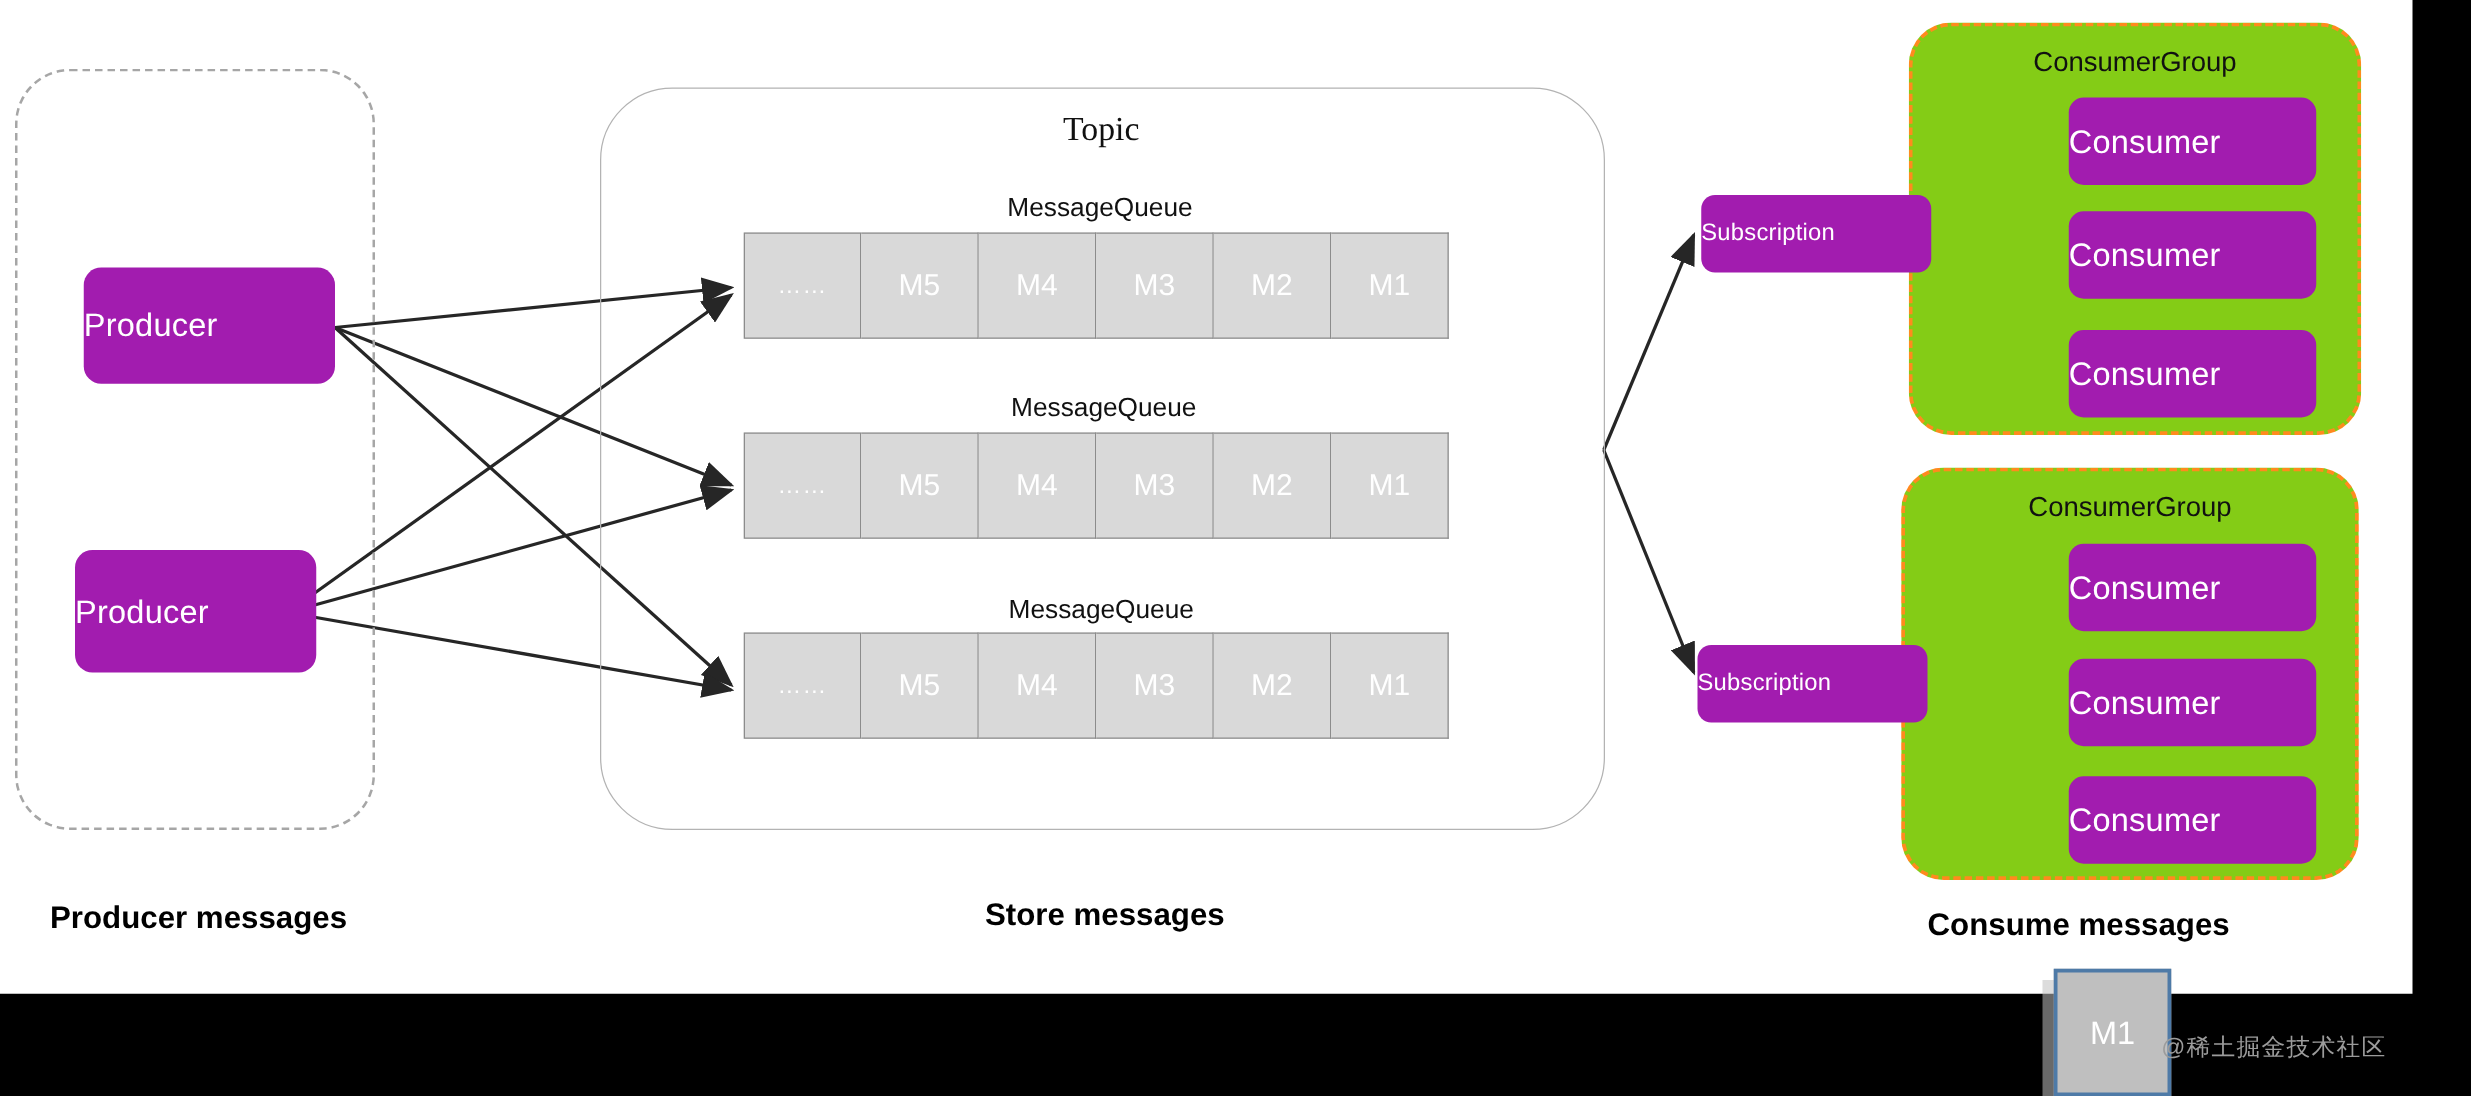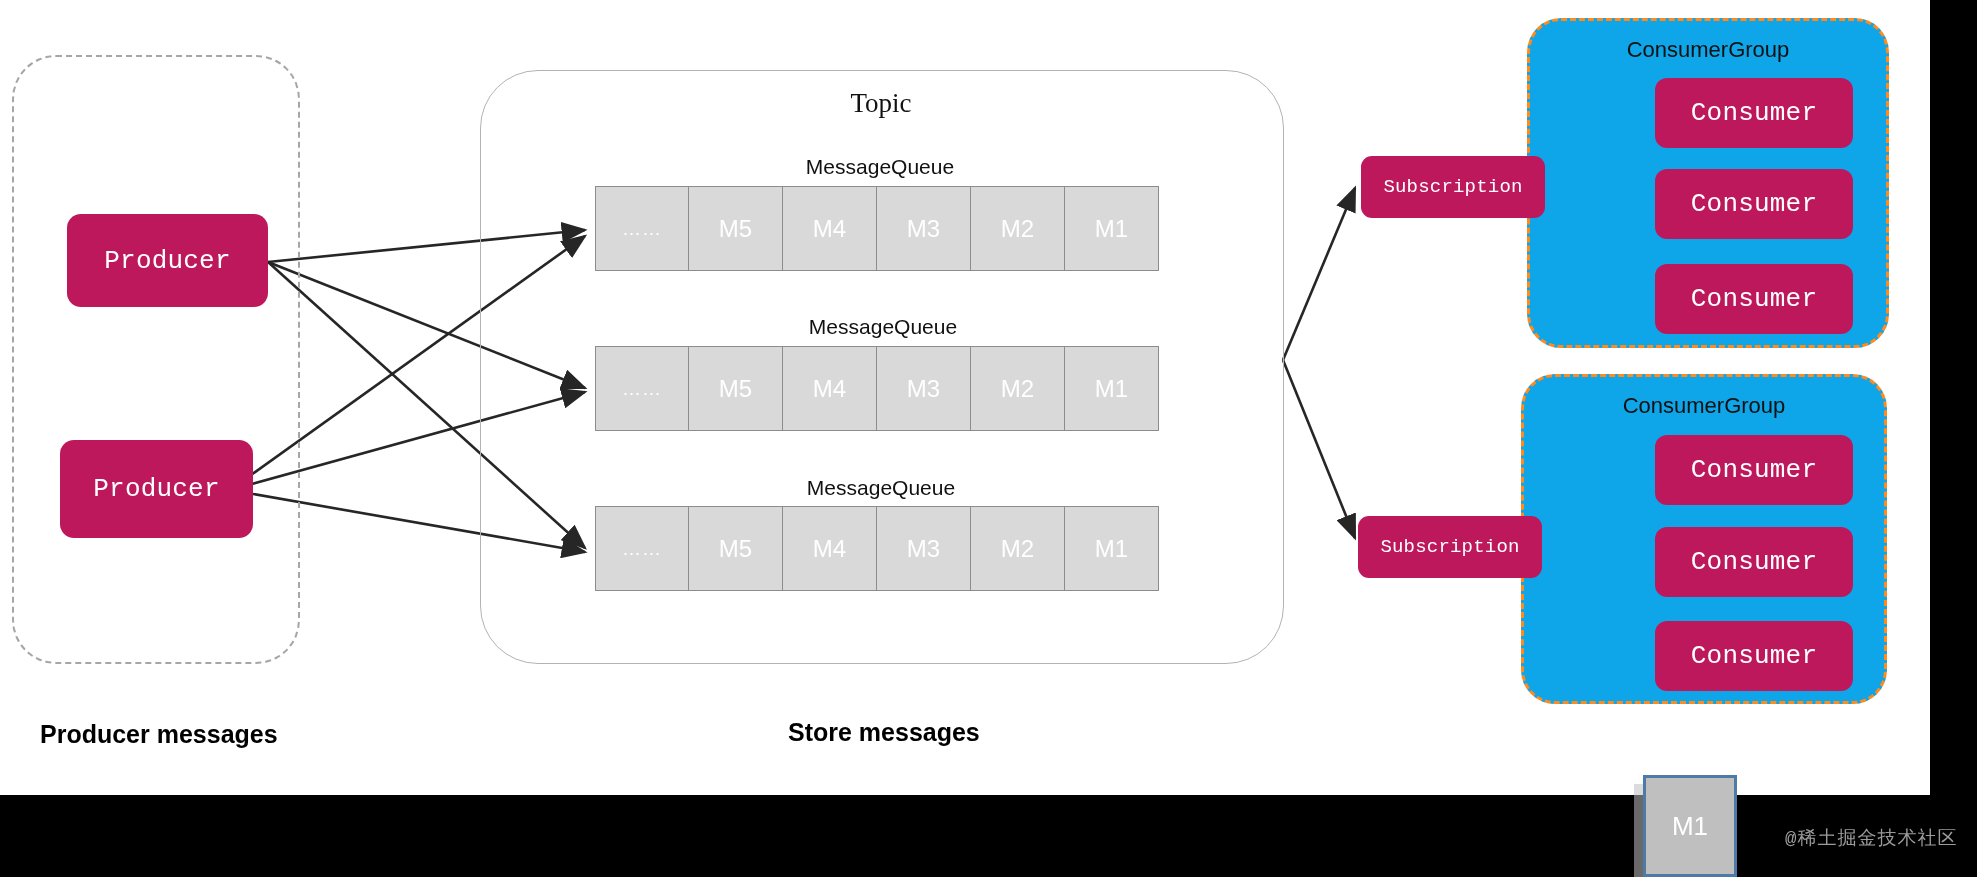--- a/index.html
+++ b/index.html
@@ -15,23 +15,23 @@
   .black-right{position:absolute;left:1930px;top:0;width:47px;height:877px;background:#000;}
 
   
   .dashed-region{
     position:absolute;left:12px;top:55px;width:284px;height:605px;
     border:2px dashed #A6A6A6;border-radius:44px;background:transparent;
   }
 
   
   .node{
-    position:absolute;background:#be185d;border-radius:10px;
-    color:#ffffff;display:flex;align-items:center;justify-content:center;
-    font-weight:400;letter-spacing:.2px;font-family:Liberation Mono, monospace;
+    position:absolute;background:#a21caf;border-radius:10px;
+    color:#ffffff;display:flex;align-items:center;
+    font-weight:400;letter-spacing:.2px;
   }
   .producer{font-size:26px;border-radius:14px;}
   .subscription{font-size:19px;border-radius:11px;}
   .consumer{font-size:26px;border-radius:12px;}
 
   
   .topic-box{
     position:absolute;left:480px;top:70px;width:802px;height:592px;
     border:1.6px solid #B3B3B3;border-radius:58px;background:transparent;
   }
@@ -45,21 +45,21 @@
   .mq-row{position:absolute;display:flex;}
   .mq-cell{
     background:#D9D9D9;border:1.5px solid #8C8C8C;box-sizing:border-box;
     color:#ffffff;font-size:24px;display:flex;align-items:center;justify-content:center;
   }
   .mq-cell + .mq-cell{border-left:none;}
   .mq-cell.dots{font-size:19px;letter-spacing:1px;}
 
   
   .cgroup{
-    position:absolute;background:#0ea5e9;border:3px dashed #FF8A1E;
+    position:absolute;background:#84cc16;border:3px dashed #FF8A1E;
     border-radius:34px;box-sizing:border-box;
   }
   .cgroup-title{
     position:absolute;width:100%;text-align:center;font-size:22px;color:#111;
     top:16px;left:0;
   }
 
   
   .caption{position:absolute;font-size:25px;font-weight:bold;color:#000;
            font-family:"Liberation Sans","DejaVu Sans",sans-serif;}
@@ -69,23 +69,23 @@
     position:absolute;left:1643px;top:775px;width:94px;height:102px;
     background:#BFBFBF;border:3px solid #4E7AA7;box-sizing:border-box;
     color:#ffffff;font-size:26px;display:flex;align-items:center;justify-content:center;
   }
   .sel-chip-shadow{
     position:absolute;left:1634px;top:784px;width:94px;height:102px;background:#BFBFBF;opacity:.55;
   }
 
   
   .watermark{
-    position:absolute;left:1785px;top:825px;font-size:19px;color:#9b9b9b;
+    position:absolute;left:1729px;top:825px;font-size:19px;color:#9b9b9b;
     letter-spacing:1px;white-space:nowrap;
-    font-family:Liberation Mono, monospace;
+    font-family:Liberation Sans, sans-serif;
   }
 
   svg.arrows{position:absolute;left:0;top:0;width:1977px;height:877px;pointer-events:none;}
 </style>
 </head>
 <body>
 
 <div id="stage">
 
   <svg class="arrows" viewBox="0 0 1977 877">
@@ -188,20 +188,21 @@
 
   <div class="node subscription" style="left:1361px;top:156px;width:184px;height:62px;">
     <span>Subscription</span>
   </div>
   <div class="node subscription" style="left:1358px;top:516px;width:184px;height:62px;">
     <span>Subscription</span>
   </div>
 
   <div class="caption" style="left:40px;top:720px;">Producer messages</div>
   <div class="caption" style="left:748px;top:718px;margin-left:40px;">Store messages</div>
+  <div class="caption" style="left:1542px;top:726px;">Consume messages</div>
 
   <div class="black-band"></div>
   <div class="black-right"></div>
 
   <div class="sel-chip-shadow"></div>
   <div class="sel-chip">
     <span>M1</span>
   </div>
 
   <div class="watermark">@稀土掘金技术社区</div>

